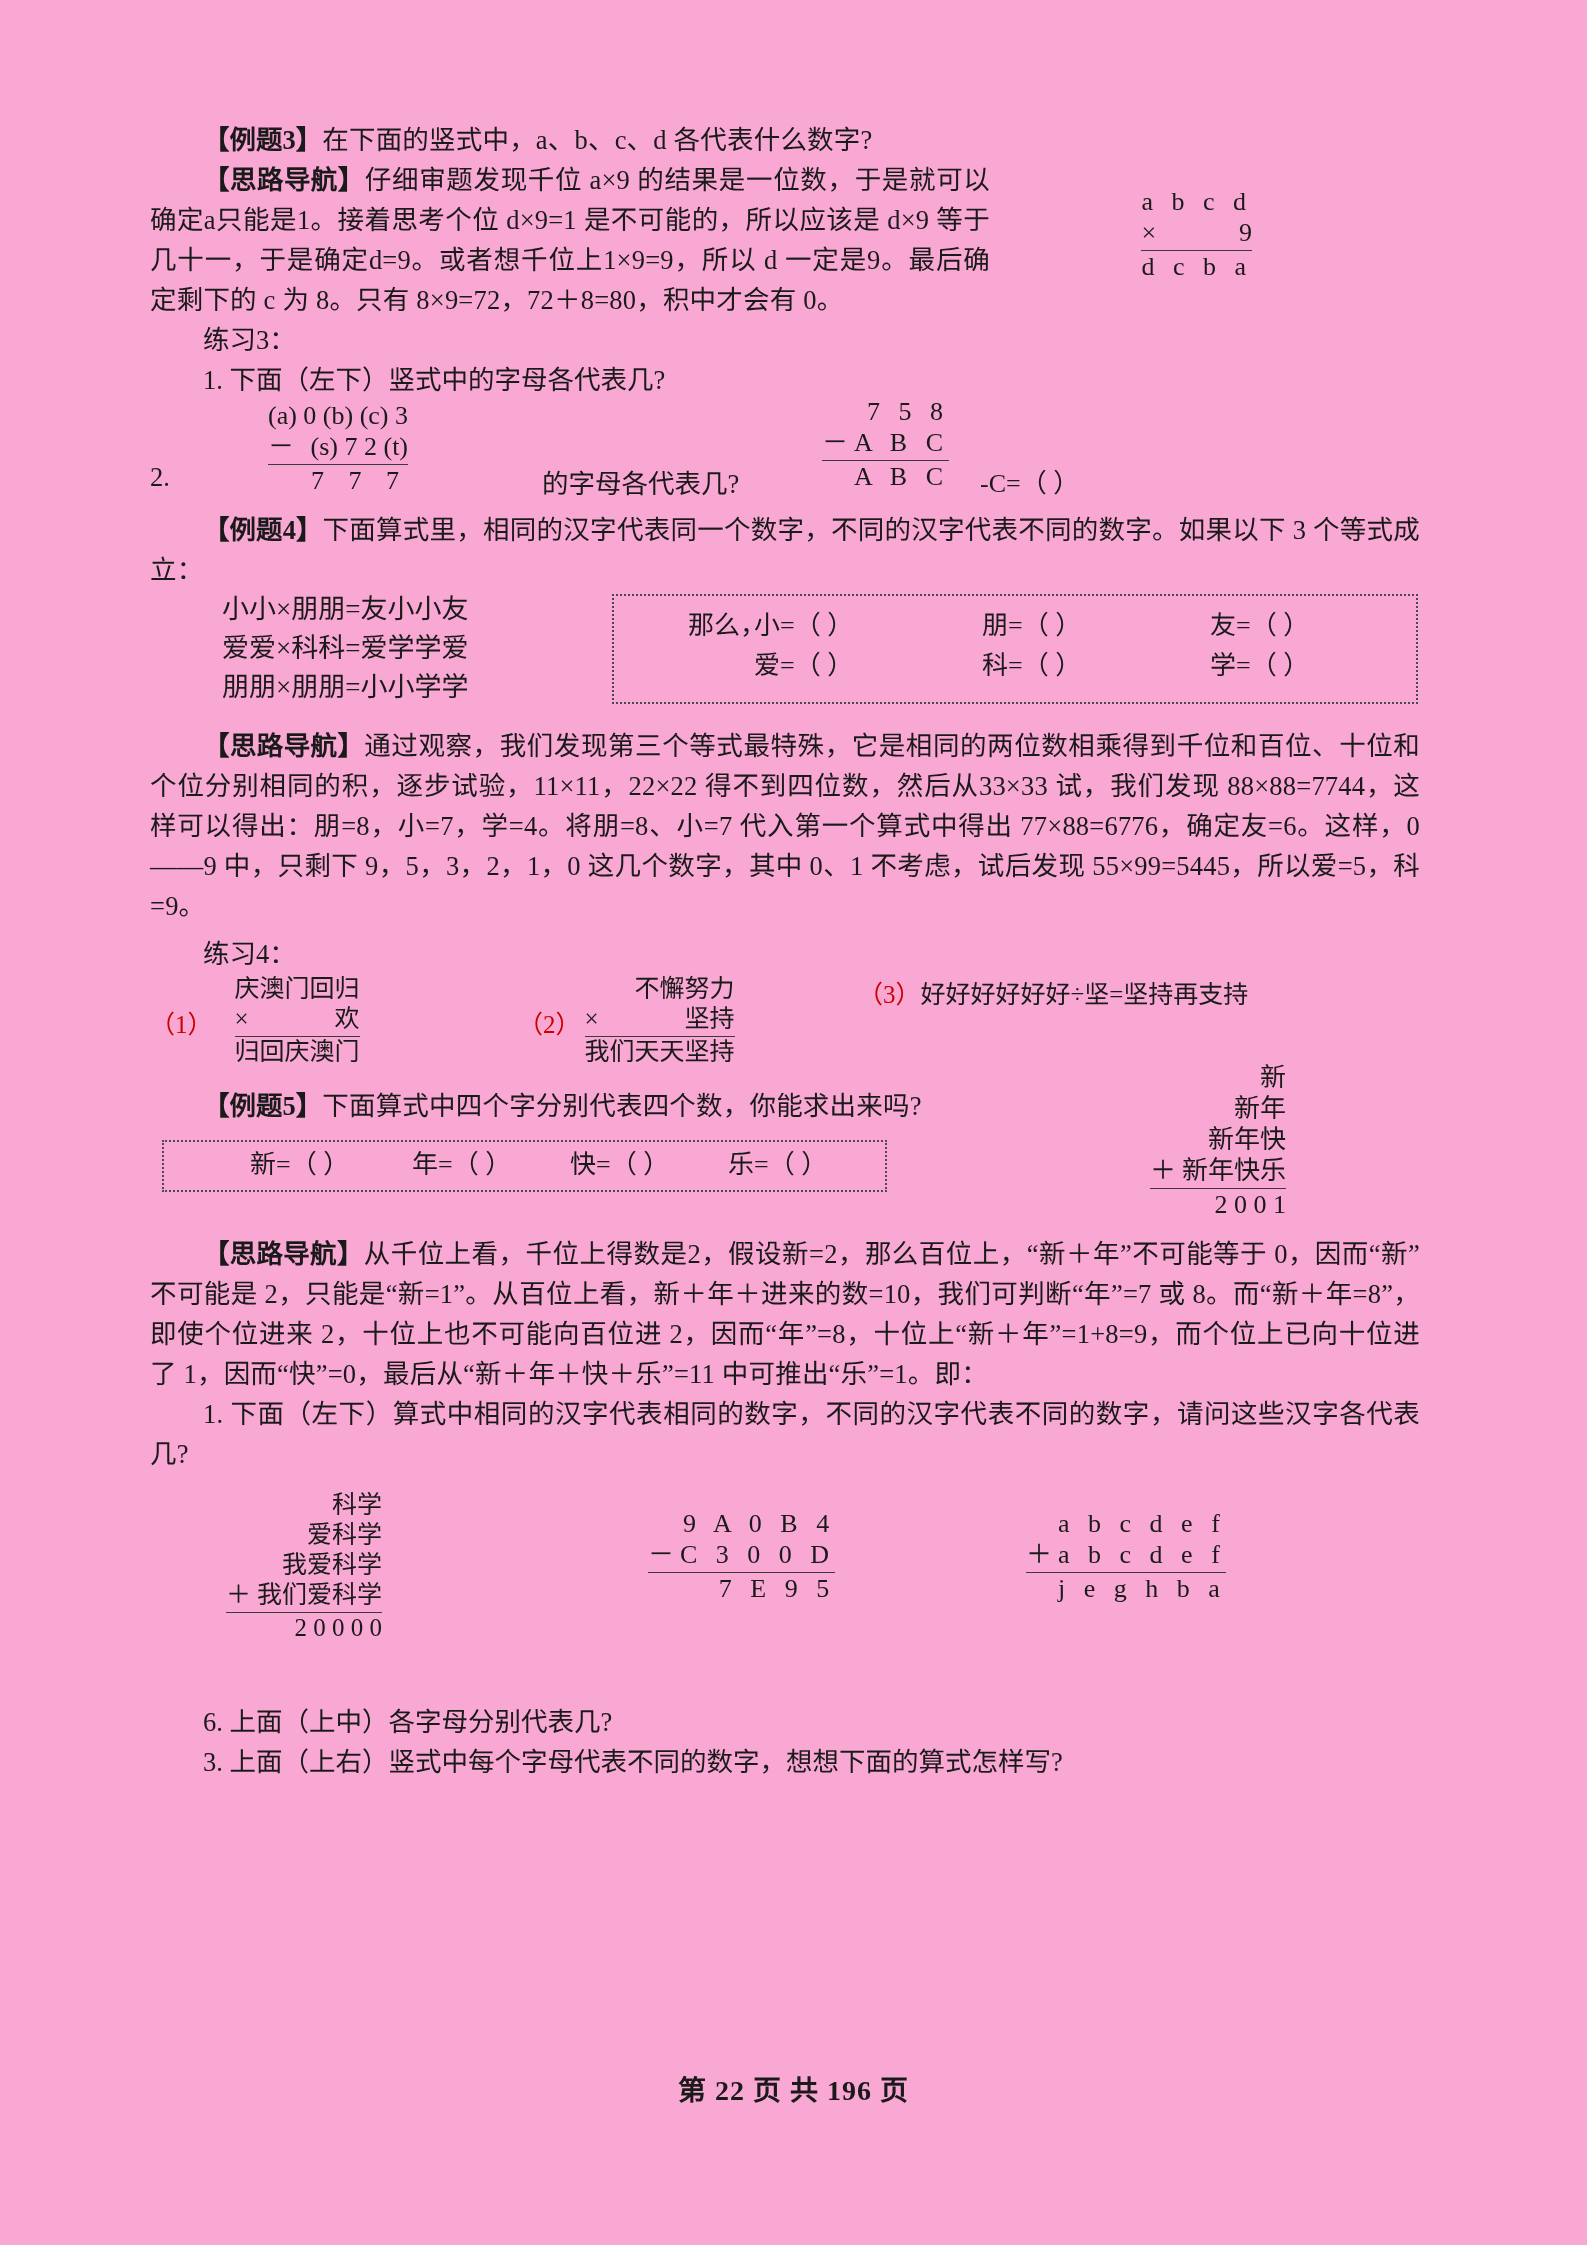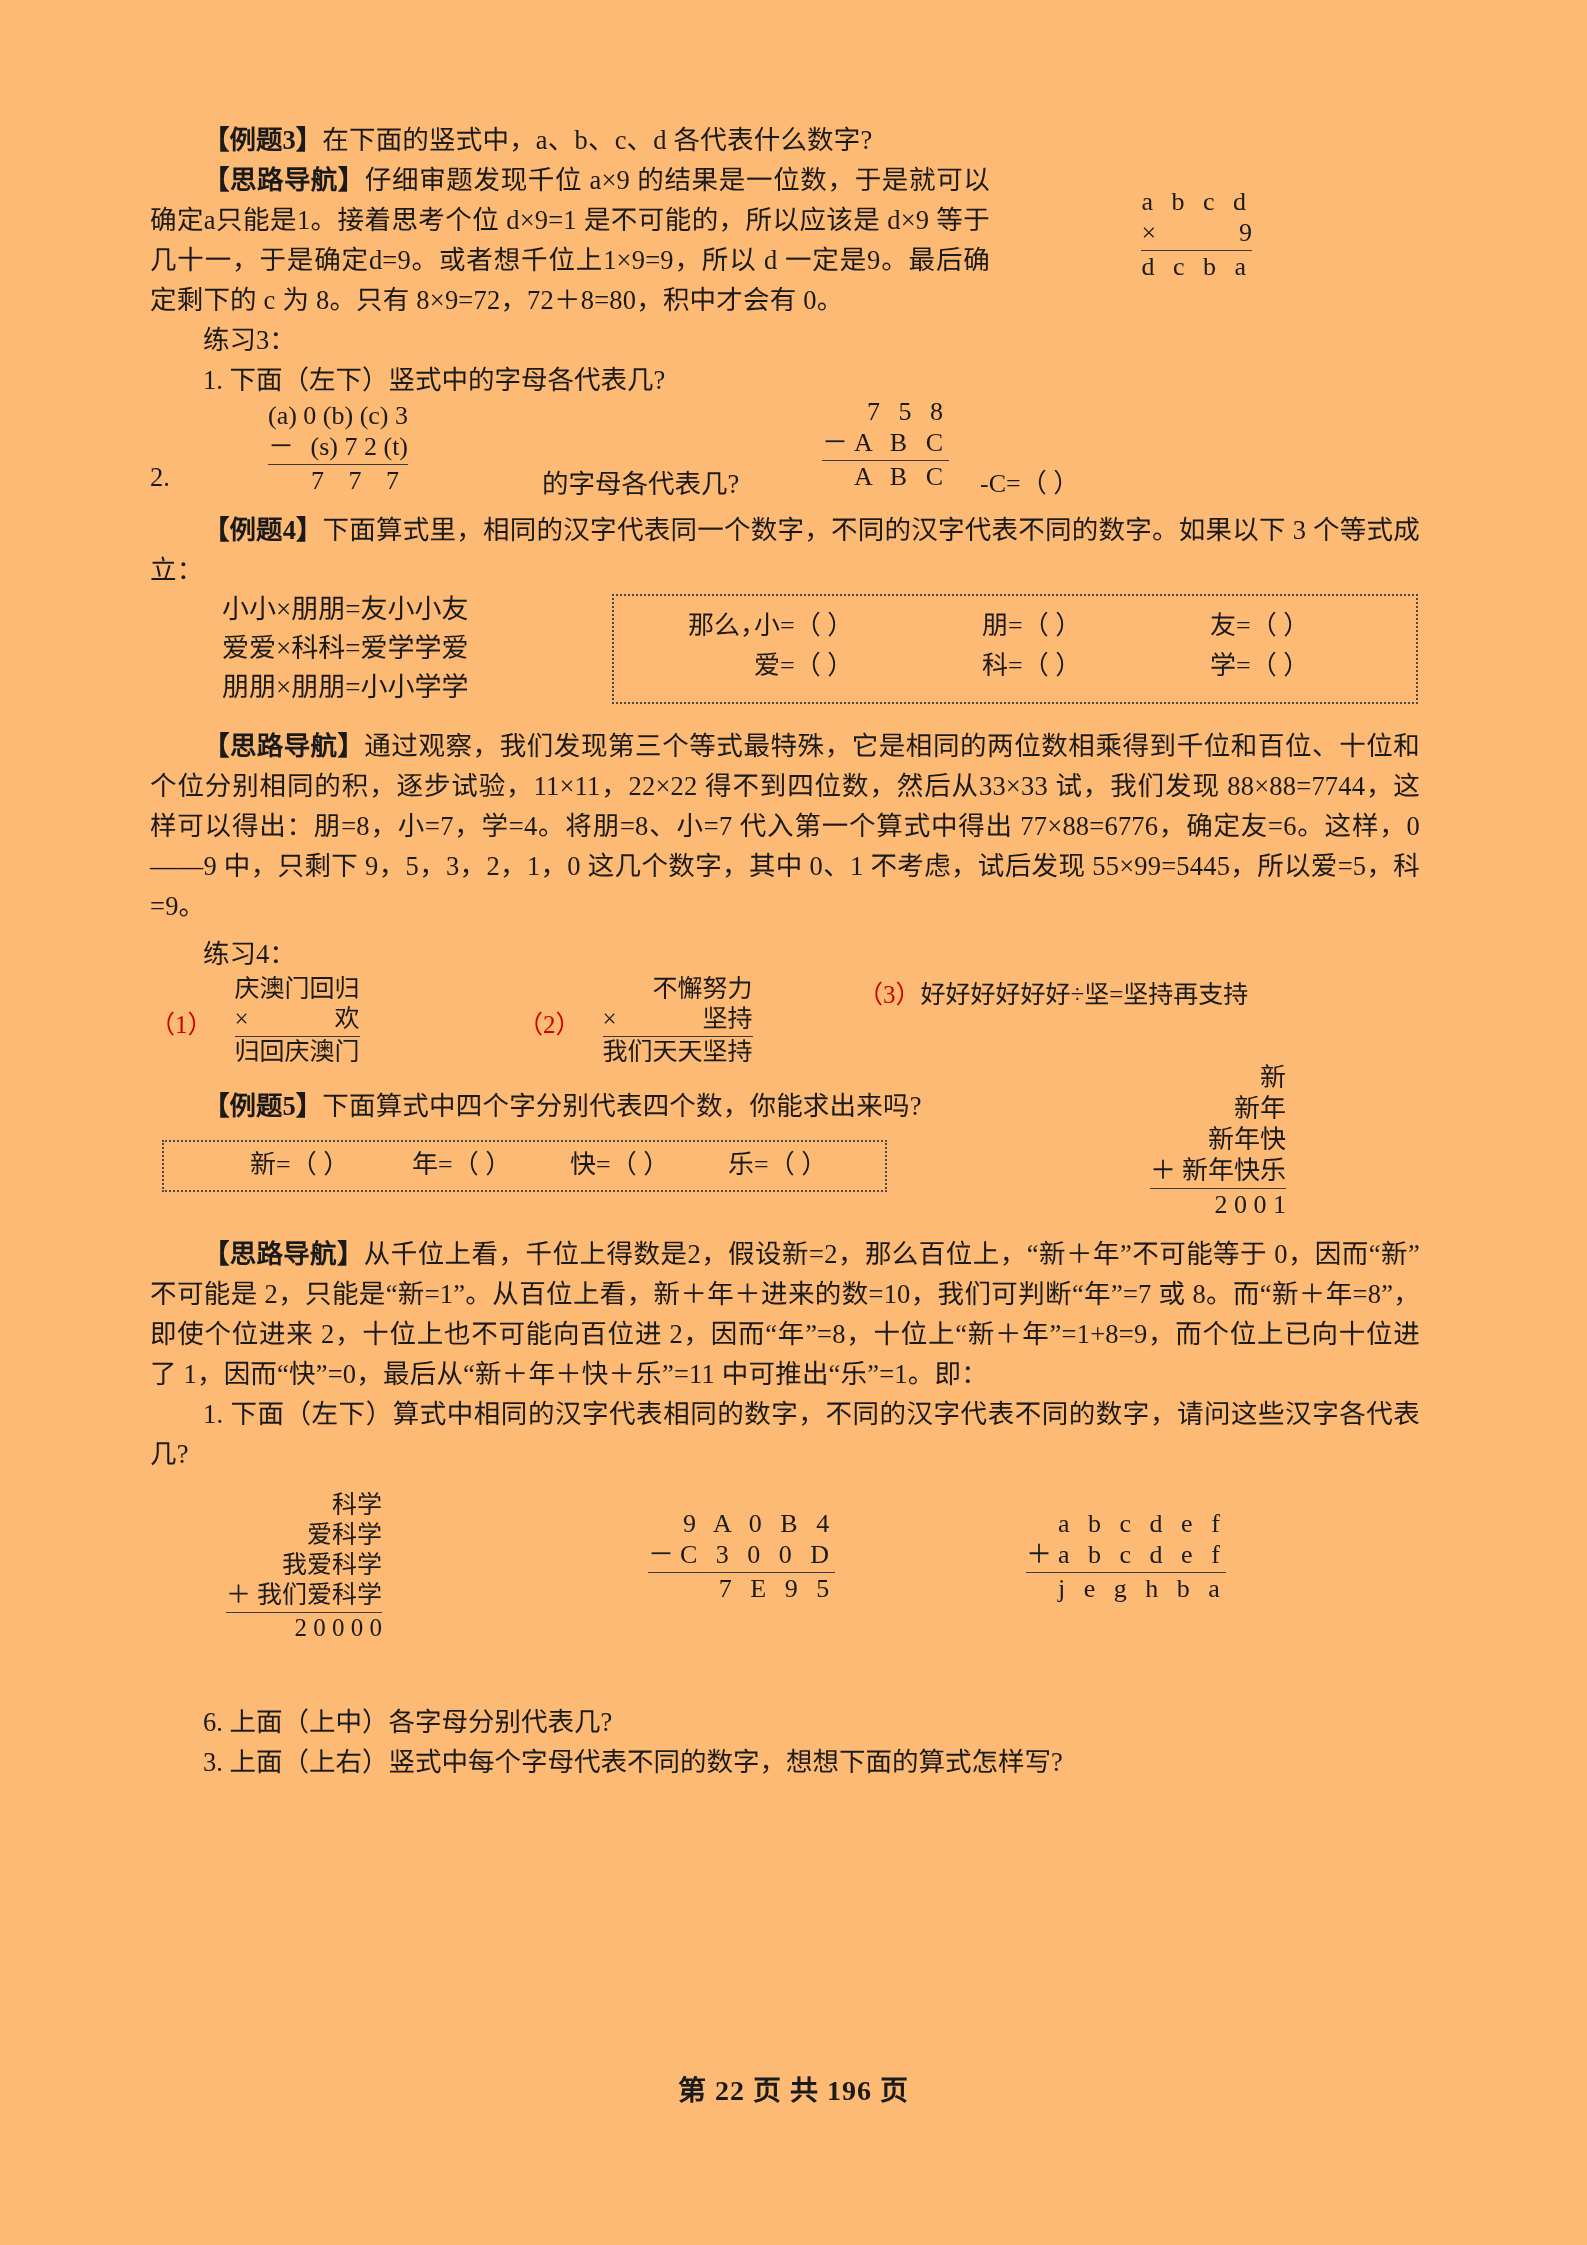--- a/index.html
+++ b/index.html
@@ -10,21 +10,21 @@
   }
   body {
     font-family: "Liberation Serif", "DejaVu Serif", serif;
     color: #1a1a1a;
   }
   #page {
     position: relative;
     width: 1587px;
     height: 2245px;
     margin: 0 auto;
-    background: #fdba74;
+    background: #f9a8d4;
     overflow: hidden;
   }
   .content {
     position: absolute;
     left: 150px;
     top: 120px;
     width: 1270px;
   }
 
   
@@ -258,21 +258,21 @@
         <span class="p4-num">（1）</span>
         <span class="vstack p4-cjk" style="margin-left:22px;">
           <span class="vrow">庆澳门回归</span>
           <span class="vrow ruled"><span class="op">×</span><span>欢</span></span>
           <span class="vrow">归回庆澳门</span>
         </span>
       </div>
 
       <div class="p4-item" style="left:368px; top:0px;">
         <span class="p4-num">（2）</span>
-        <span class="vstack p4-cjk" style="margin-left:22px;">
+        <span class="vstack p4-cjk" style="margin-left:4px;">
           <span class="vrow">不懈努力</span>
           <span class="vrow ruled"><span class="op">×</span><span>坚持</span></span>
           <span class="vrow">我们天天坚持</span>
         </span>
       </div>
 
       <div class="p4-item" style="left:708px; top:0px; display:block;">
         <span class="p4-num">（3）</span><span class="p4-cjk">好好好好好好÷坚=坚持再支持</span>
       </div>
     </div>

